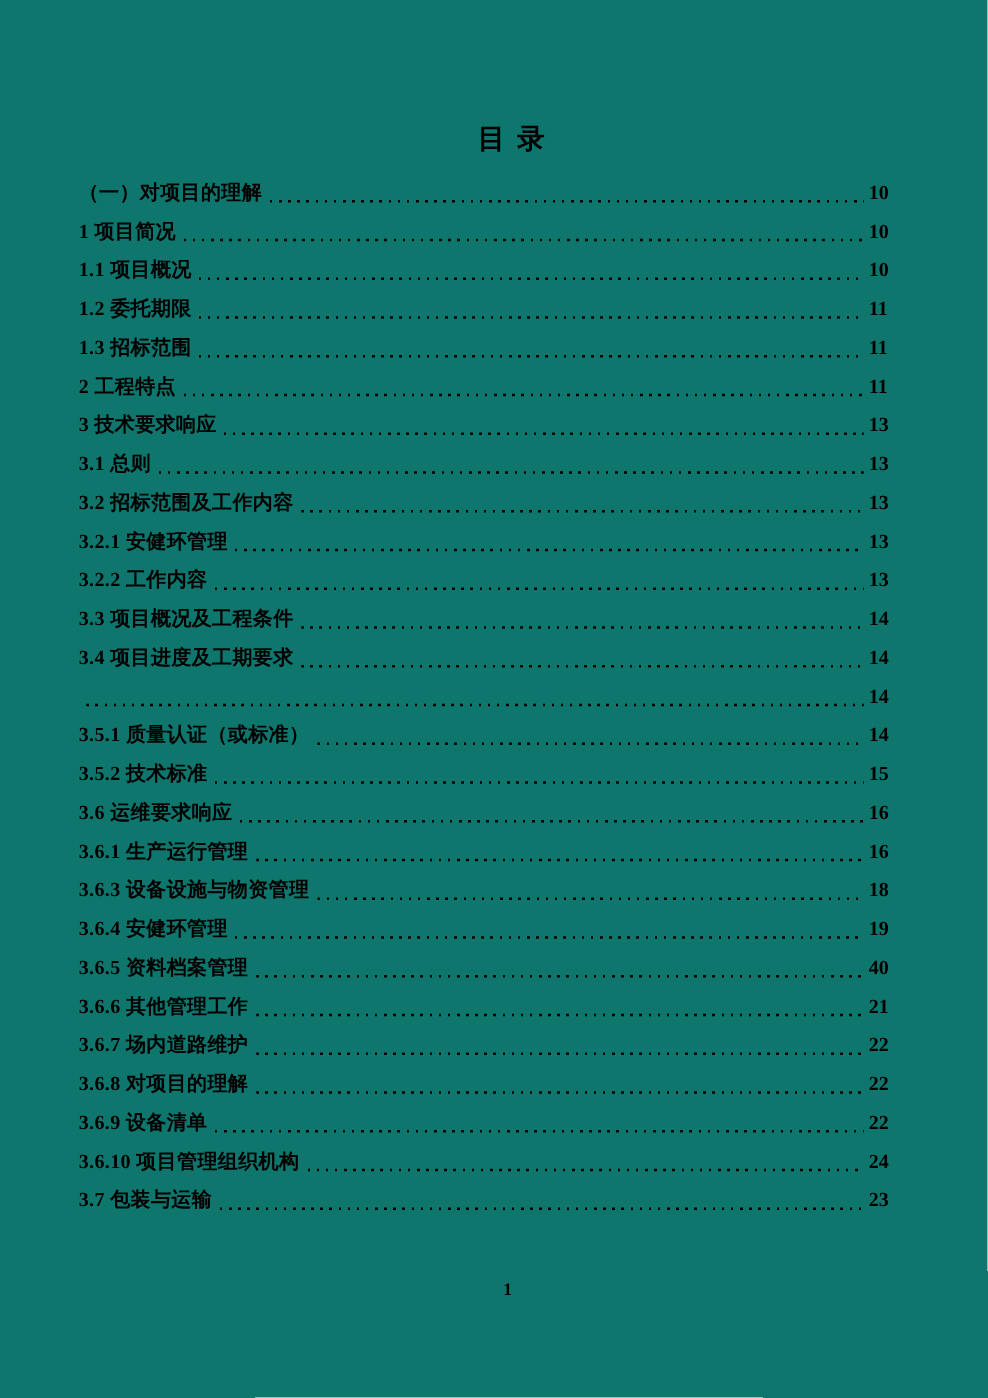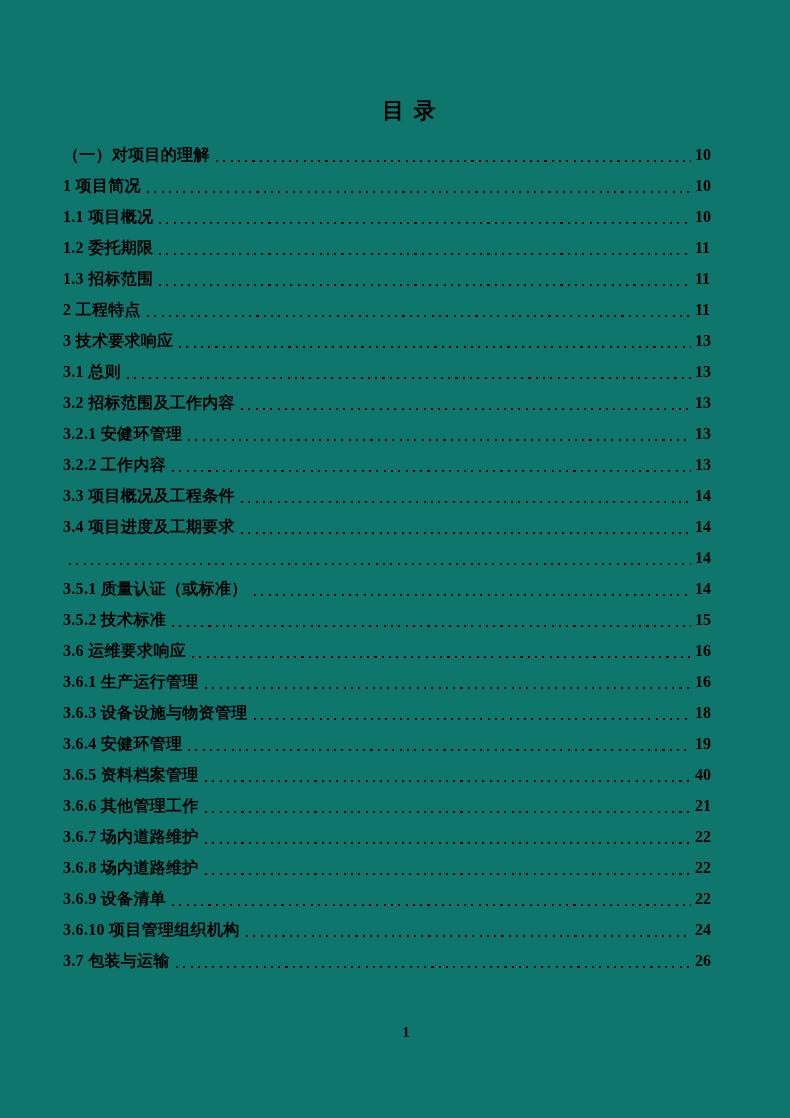--- a/index.html
+++ b/index.html
@@ -205,39 +205,39 @@
     <span class="toc-page">21</span>
   </div>
 
   <div class="toc-row">
     <span class="toc-label">3.6.7 场内道路维护</span>
     <span class="dot-leader"></span>
     <span class="toc-page">22</span>
   </div>
 
   <div class="toc-row">
-    <span class="toc-label">3.6.8 场内道路维护</span>
+    <span class="toc-label">3.6.8 对项目的理解</span>
     <span class="dot-leader"></span>
     <span class="toc-page">22</span>
   </div>
 
   <div class="toc-row">
     <span class="toc-label">3.6.9 设备清单</span>
     <span class="dot-leader"></span>
     <span class="toc-page">22</span>
   </div>
 
   <div class="toc-row">
     <span class="toc-label">3.6.10 项目管理组织机构</span>
     <span class="dot-leader"></span>
     <span class="toc-page">24</span>
   </div>
 
   <div class="toc-row">
     <span class="toc-label">3.7 包装与运输</span>
     <span class="dot-leader"></span>
-    <span class="toc-page">26</span>
+    <span class="toc-page">23</span>
   </div>
 </div>
 
   <div class="page-footer">1</div>
 
 </div>
 
 </body></html>

